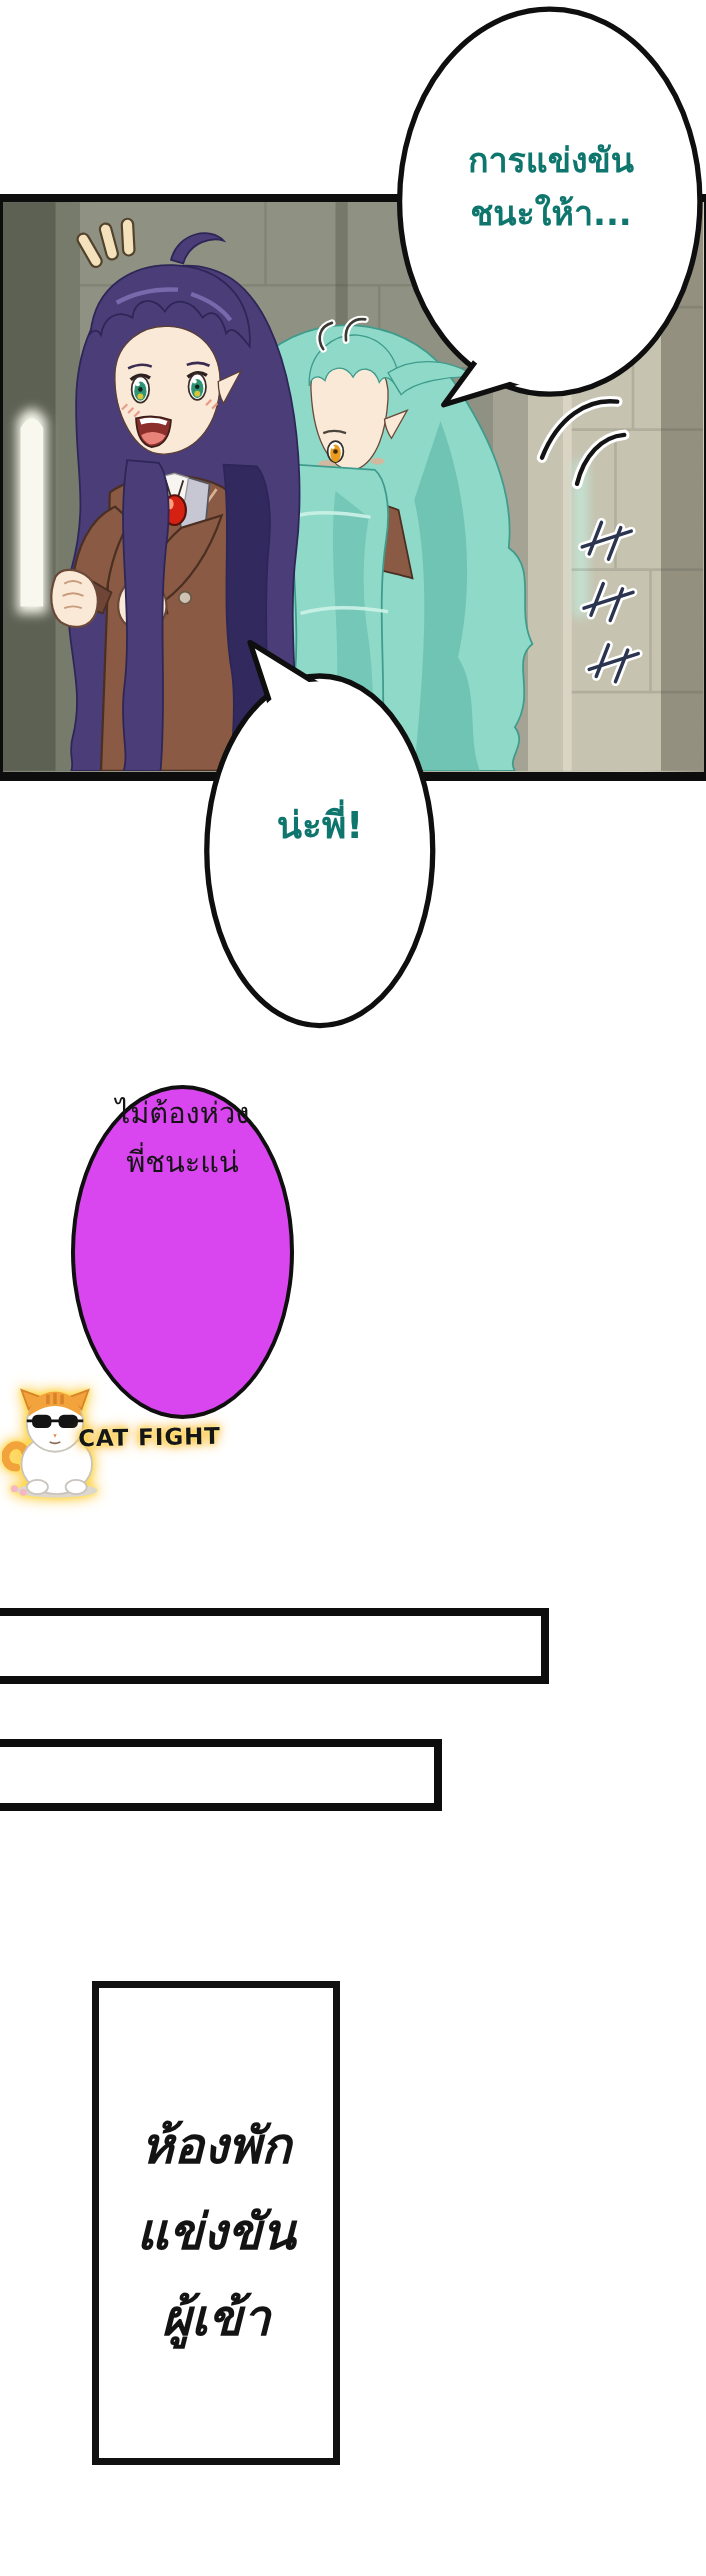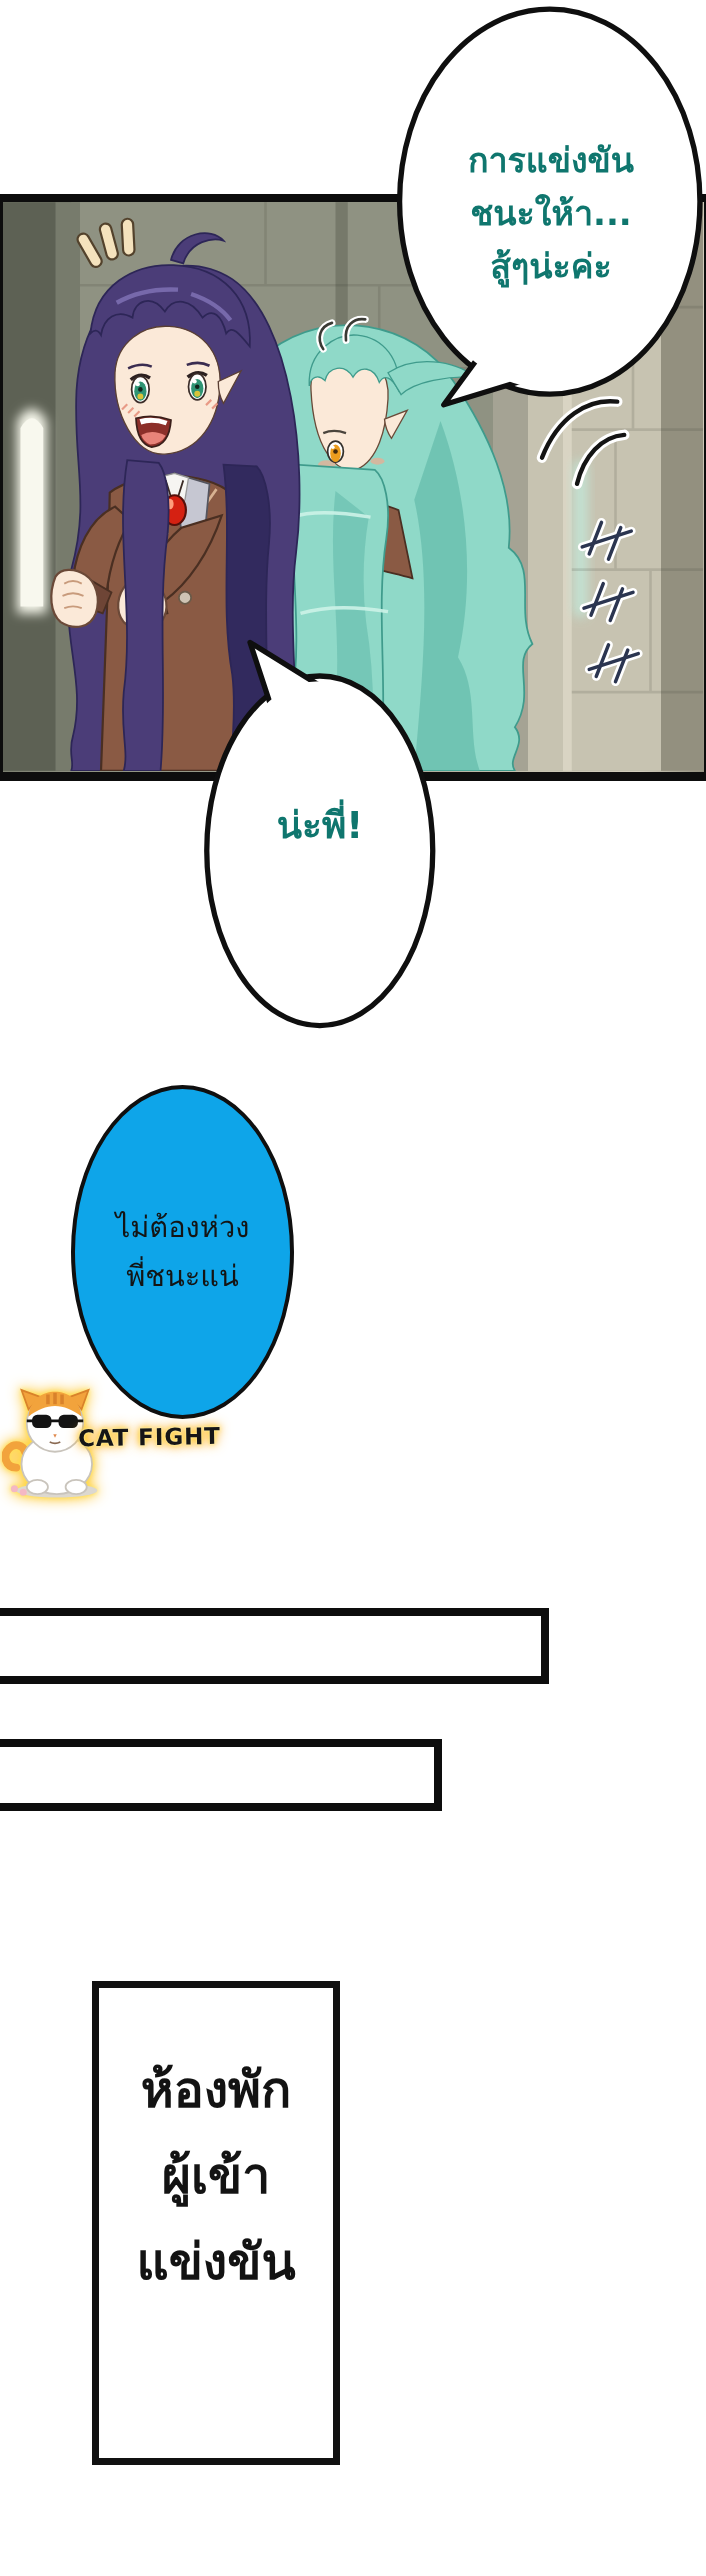--- a/index.html
+++ b/index.html
@@ -11,36 +11,36 @@
          border-left:3.5px solid #0d0d0d;border-right:3.5px solid #0d0d0d;
          background:linear-gradient(100deg,#5d6154 0%,#767a6b 9%,#8f9282 22%,#999c8b 45%,#a9ab9a 62%,#c7c3b1 78%,#d2cebd 92%,#93907f 100%);
          z-index:1;}
   #panel svg{position:absolute;left:0;top:0;}
   
   .bubble-svg{position:absolute;z-index:3;}
   .bubble-text{position:absolute;z-index:4;text-align:center;font-weight:bold;color:#0f766e;}
   #b1-text{left:422px;top:134px;width:258px;font-size:34px;line-height:53px;}
   #b2-text{left:212px;top:797px;width:216px;font-size:37px;line-height:57px;}
   #bubble3{position:absolute;left:71px;top:1085px;width:223px;height:334px;box-sizing:border-box;
-           border:4.4px solid #0f0f0f;border-radius:50%;background:#0ea5e9;z-index:3;
-           display:flex;flex-direction:column;align-items:center;justify-content:center;}
+           border:4.4px solid #0f0f0f;border-radius:50%;background:#d946ef;z-index:3;
+           display:flex;flex-direction:column;align-items:center;}
   #bubble3 .line{font-size:29px;line-height:49px;font-weight:500;color:#141414;}
   
   #watermark{position:absolute;left:1.8px;top:1383px;width:265px;height:133px;z-index:5;text-align:center;}
   #cat-logo{position:absolute;left:0;top:0;
             filter:drop-shadow(0 0 2.7px #ffe14b) drop-shadow(0 0 7px var(--c-glow_yellow,#ffc21e));}
   #watermark-text{position:absolute;left:76px;top:41px;font-size:23px;font-weight:bold;letter-spacing:0.9px;
             color:#161616;transform:rotate(-1deg);
             text-shadow:0 0 1.8px #fff8d0,0 0 4.4px #ffe14b,0 0 8px #ffc21e,0 0 13.3px #ff9d1e;}
   
   .hbox{position:absolute;background:#fff;border:8.8px solid #0d0d0d;box-sizing:border-box;z-index:2;}
   #box1{left:-16px;top:1608px;width:565px;height:76px;}
   #box2{left:-16px;top:1739px;width:458px;height:72px;}
   #sign{position:absolute;left:92px;top:1981px;width:248px;height:484px;box-sizing:border-box;
-        border:7px solid #111;background:#fff;z-index:2;text-align:center;padding-top:59px;}
+        border:7px solid #111;background:#fff;z-index:2;text-align:center;padding-top:115px;font-style:italic;}
   #sign .line{font-size:50px;line-height:86px;font-weight:600;color:#131313;}
 </style>
 </head>
 <body>
 
 <div id="page">
 
   <div id="panel">
     <svg width="700" height="569" viewBox="0 0 800 650">
       <defs>
@@ -223,21 +223,20 @@
   </div>
 
   <svg class="bubble-svg" style="left:389px;top:0px;" width="318" height="420" viewBox="0 0 360 475">
     <ellipse cx="182" cy="228" rx="170" ry="218" fill="#ffffff" stroke="#0f0f0f" stroke-width="6"></ellipse>
     <path d="M108,395 L62,458 L160,428 Z" fill="#ffffff" stroke="#0f0f0f" stroke-width="6" stroke-linejoin="round"></path>
     <ellipse cx="182" cy="228" rx="164" ry="212" fill="#ffffff"></ellipse>
   </svg>
   <div class="bubble-text" id="b1-text">
     <div>การแข่งขัน</div>
     <div>ชนะให้า...</div>
-    <div>สู้ๆน่ะค่ะ</div>
   </div>
 
   <svg class="bubble-svg" style="left:190px;top:623px;" width="256" height="415" viewBox="0 0 290 470">
     <ellipse cx="147" cy="258" rx="128" ry="198" fill="#ffffff" stroke="#0f0f0f" stroke-width="6"></ellipse>
     <path d="M92,95 L68,22 L152,74 Z" fill="#ffffff" stroke="#0f0f0f" stroke-width="6" stroke-linejoin="round"></path>
     <ellipse cx="147" cy="258" rx="122" ry="192" fill="#ffffff"></ellipse>
   </svg>
   <div class="bubble-text" id="b2-text">
     <div>น่ะพี่!</div>
   </div>
@@ -268,18 +267,18 @@
       <path d="M54,67 Q60,70 66,67" stroke="#8a6a52" stroke-width="2" fill="none"></path>
     </svg>
     <div id="watermark-text">CAT FIGHT</div>
   </div>
 
   <div class="hbox" id="box1"></div>
   <div class="hbox" id="box2"></div>
 
   <div id="sign">
     <div class="line">ห้องพัก</div>
+    <div class="line">แข่งขัน</div>
     <div class="line">ผู้เข้า</div>
-    <div class="line">แข่งขัน</div>
   </div>
 
 </div>
 
 
 </body></html>

